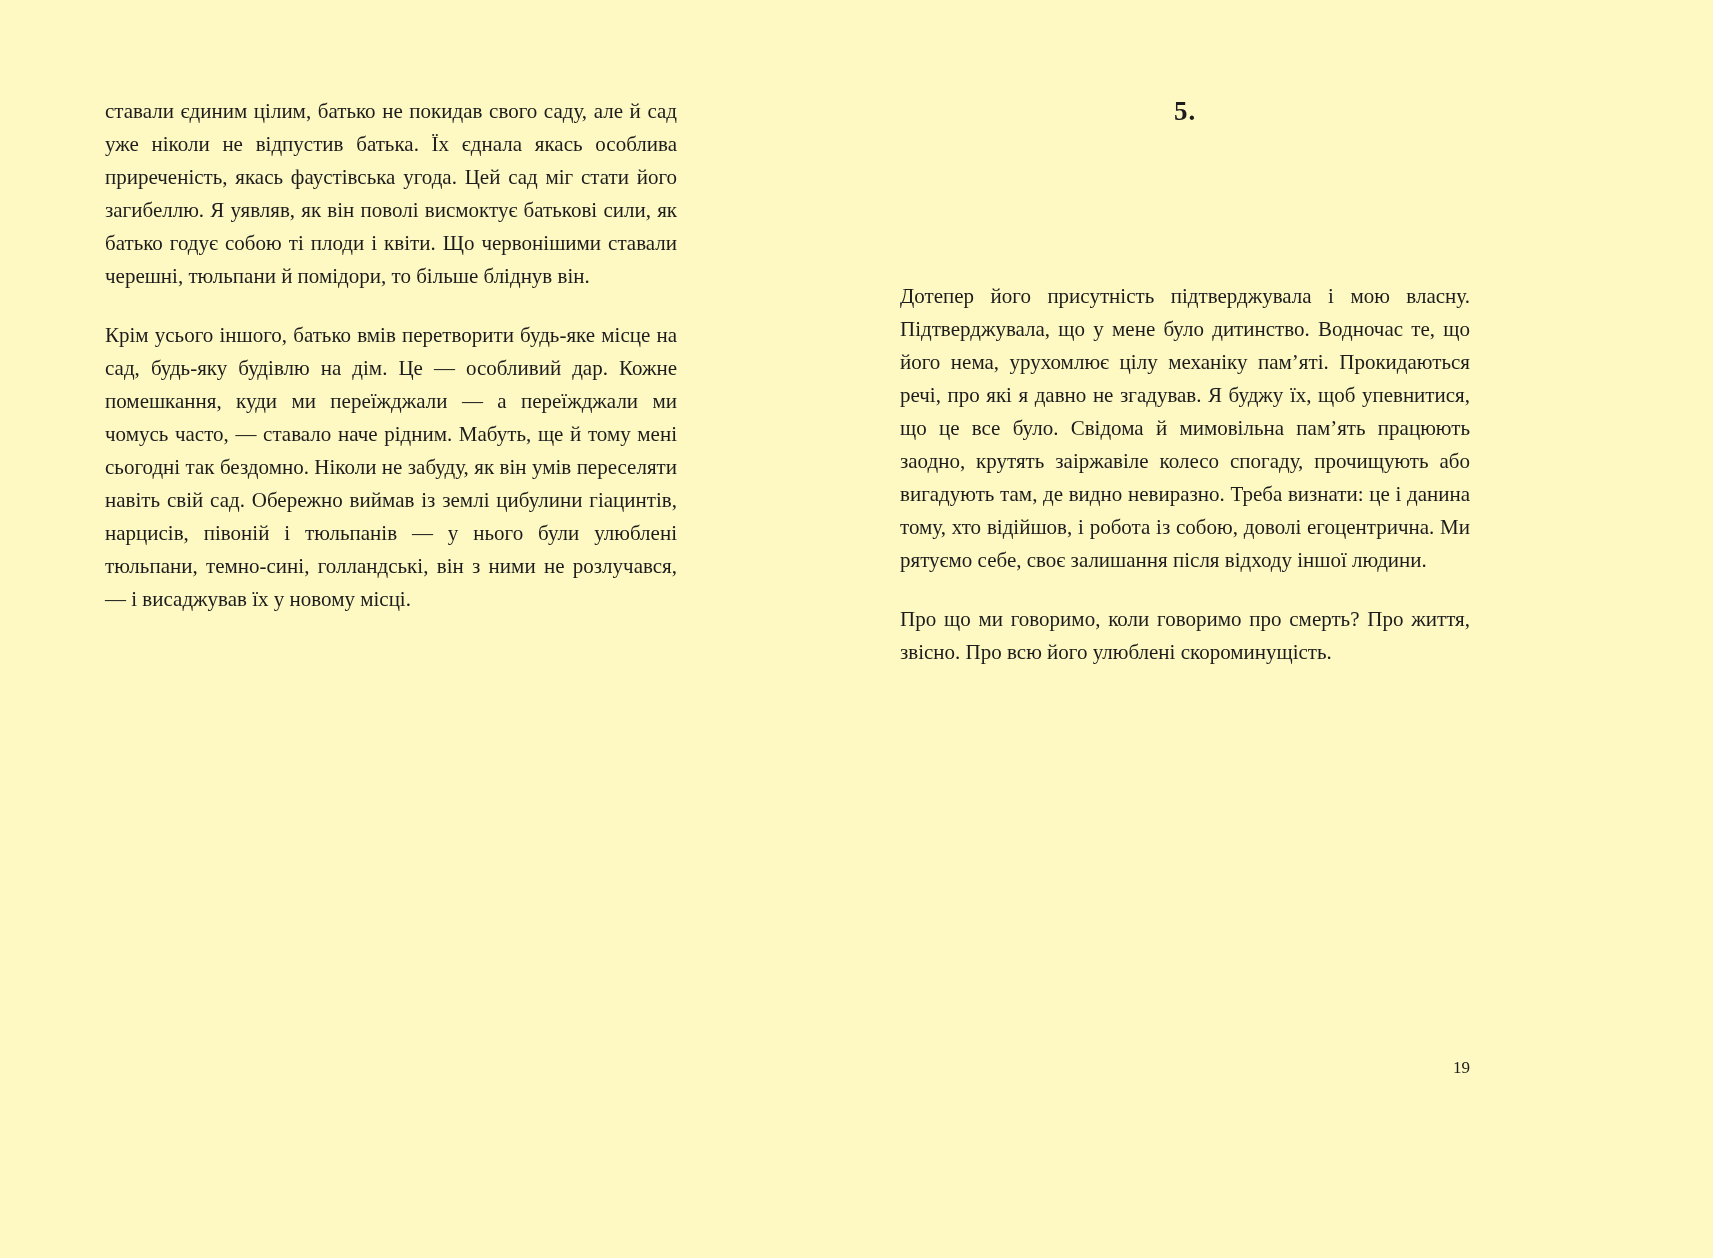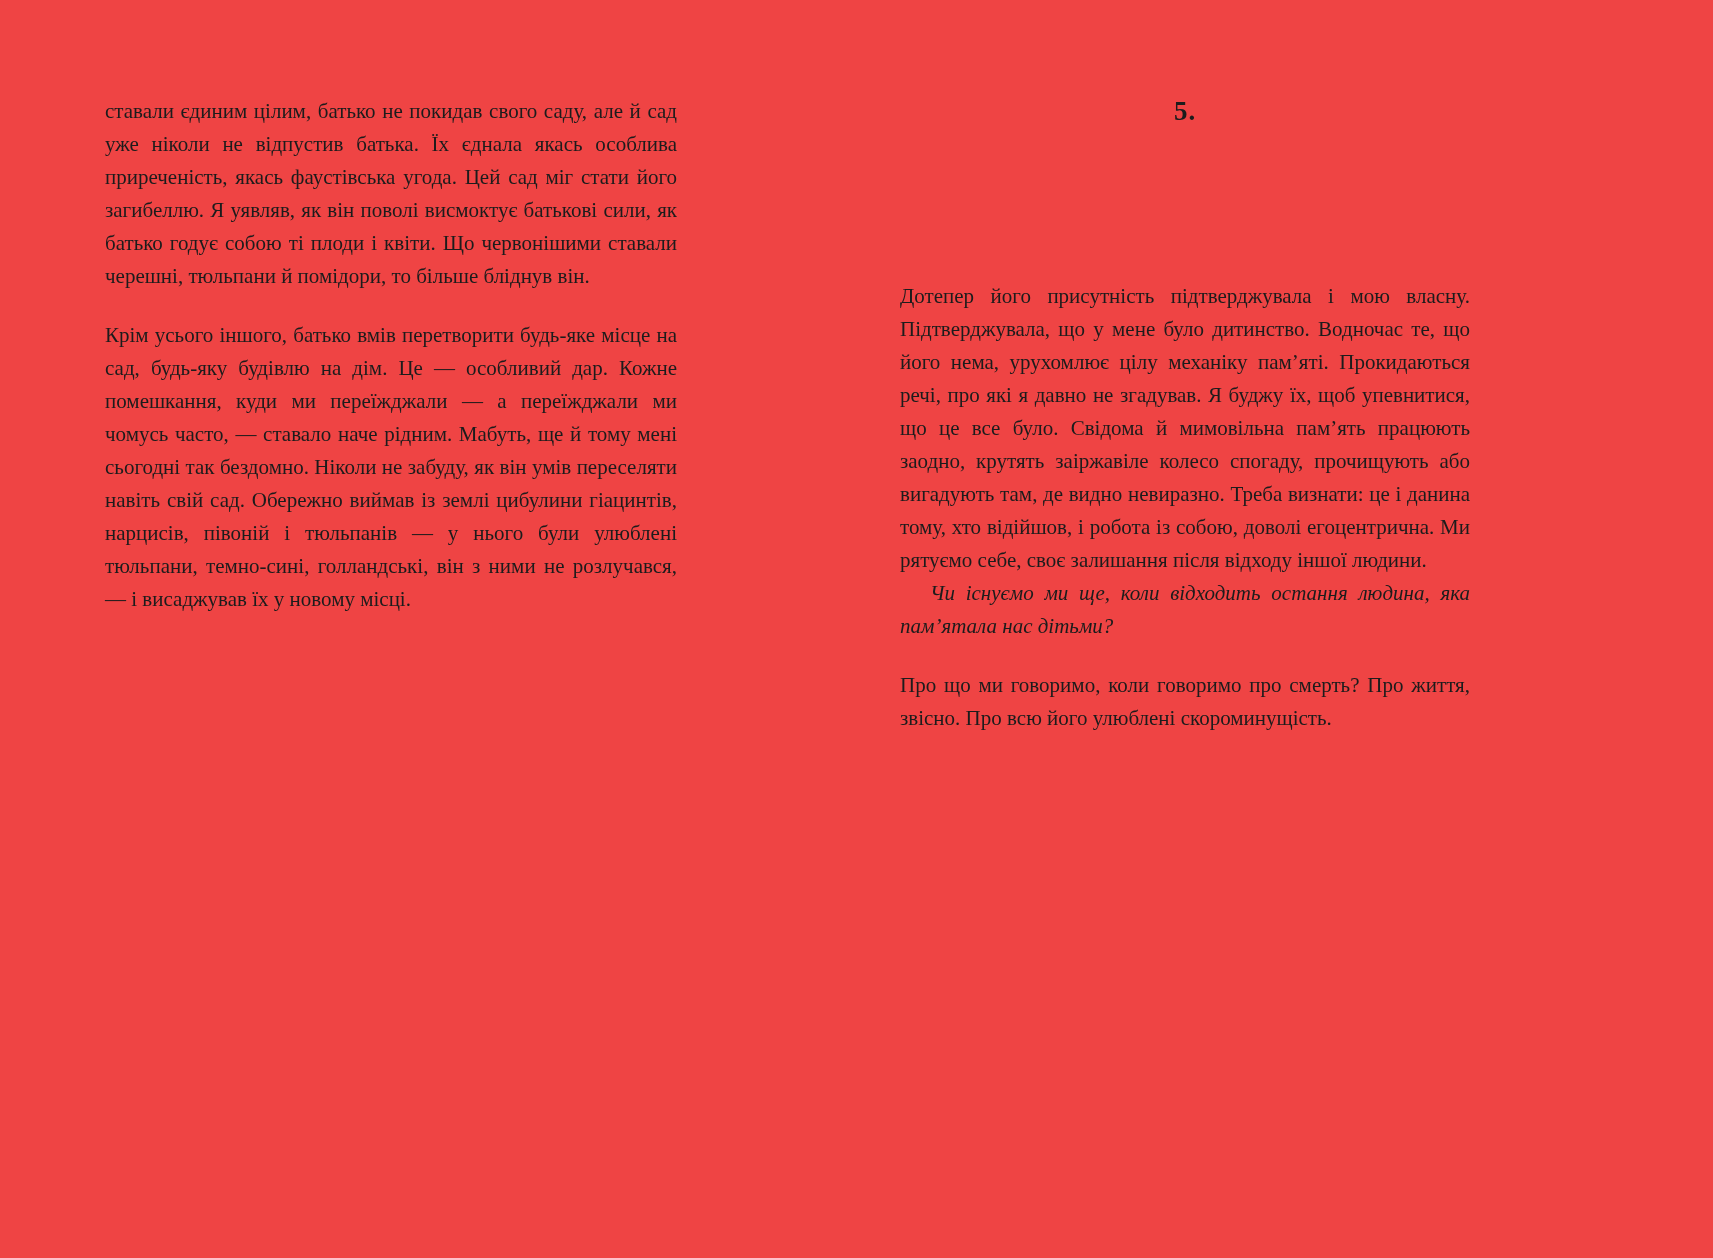--- a/index.html
+++ b/index.html
@@ -4,21 +4,21 @@
 <style>
   html, body {
     margin: 0;
     padding: 0;
     background: #ffffff;
   }
   .spread {
     position: relative;
     width: 1713px;
     height: 1258px;
-    background: #ef4444;
+    background: #fef9c3;
     overflow: hidden;
     font-family: "Liberation Serif", "DejaVu Serif", serif;
     color: #1c1c1c;
   }
   .page-col {
     position: absolute;
     top: 95px;
     font-size: 21px;
     line-height: 33px;
   }
@@ -68,18 +68,18 @@
 <div class="spread">
 
   <div class="page-col left">
     <p class="para">ставали єдиним цілим, батько не покидав свого саду, але й сад уже ніколи не відпустив батька. Їх єднала якась особлива приреченість, якась фаустівська угода. Цей сад міг стати його загибеллю. Я уявляв, як він поволі висмоктує батькові сили, як батько годує собою ті плоди і квіти. Що червонішими ставали черешні, тюльпани й помідори, то більше бліднув він.</p>
     <p class="para spaced">Крім усього іншого, батько вмів перетворити будь-яке місце на сад, будь-яку будівлю на дім. Це — особливий дар. Кожне помешкання, куди ми переїжджали — а переїжджали ми чомусь часто, — ставало наче рідним. Мабуть, ще й тому мені сьогодні так бездомно. Ніколи не забуду, як він умів переселяти навіть свій сад. Обережно виймав із землі цибулини гіацинтів, нарцисів, півоній і тюльпанів — у нього були улюблені тюльпани, темно-сині, голландські, він з ними не розлучався, — і висаджував їх у новому місці.</p>
   </div>
 
   <div class="page-col right">
     <div class="chapter-heading">5.</div>
     <p class="para spaced">Дотепер його присутність підтверджувала і мою власну. Підтверджувала, що у мене було дитинство. Водночас те, що його нема, урухомлює цілу механіку пам’яті. Прокидаються речі, про які я давно не згадував. Я буджу їх, щоб упевнитися, що це все було. Свідома й мимовільна пам’ять працюють заодно, крутять заіржавіле колесо спогаду, прочищують або вигадують там, де видно невиразно. Треба визнати: це і данина тому, хто відійшов, і робота із собою, доволі егоцентрична. Ми рятуємо себе, своє залишання після відходу іншої людини.</p>
-    <p class="para indent italic">Чи існуємо ми ще, коли відходить остання людина, яка пам’ятала нас дітьми?</p>
     <p class="para spaced">Про що ми говоримо, коли говоримо про смерть? Про життя, звісно. Про всю його улюблені скороминущість.</p>
   </div>
 
+  <div class="page-number">19</div>
 
 </div>
 
 </body></html>

